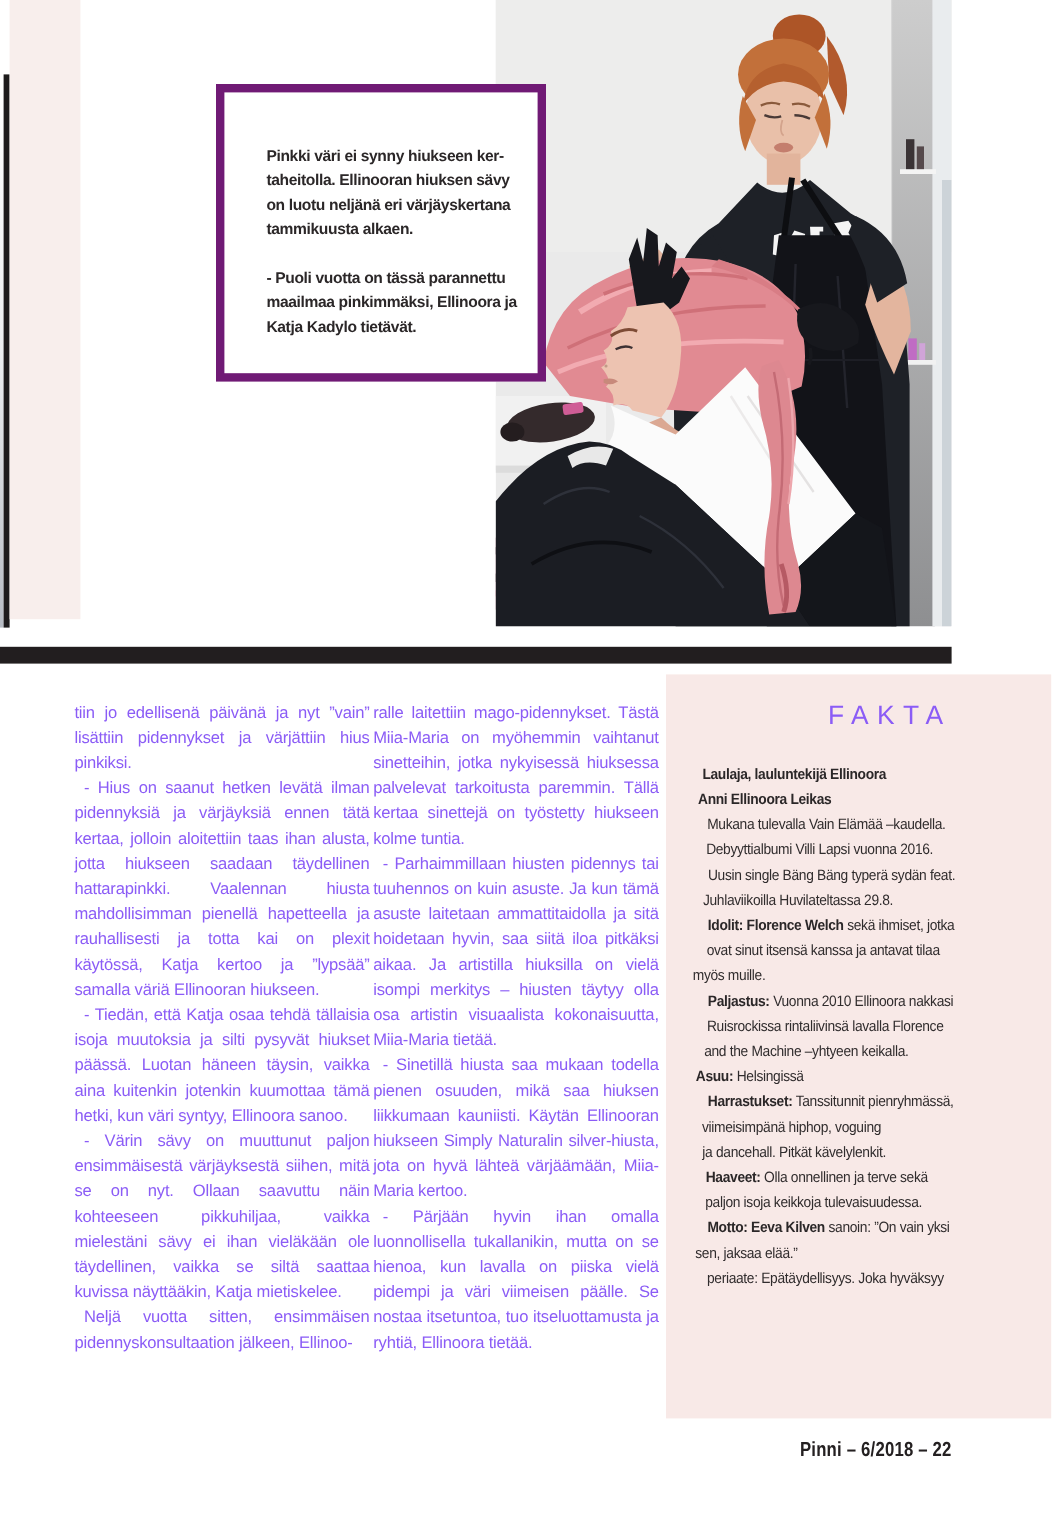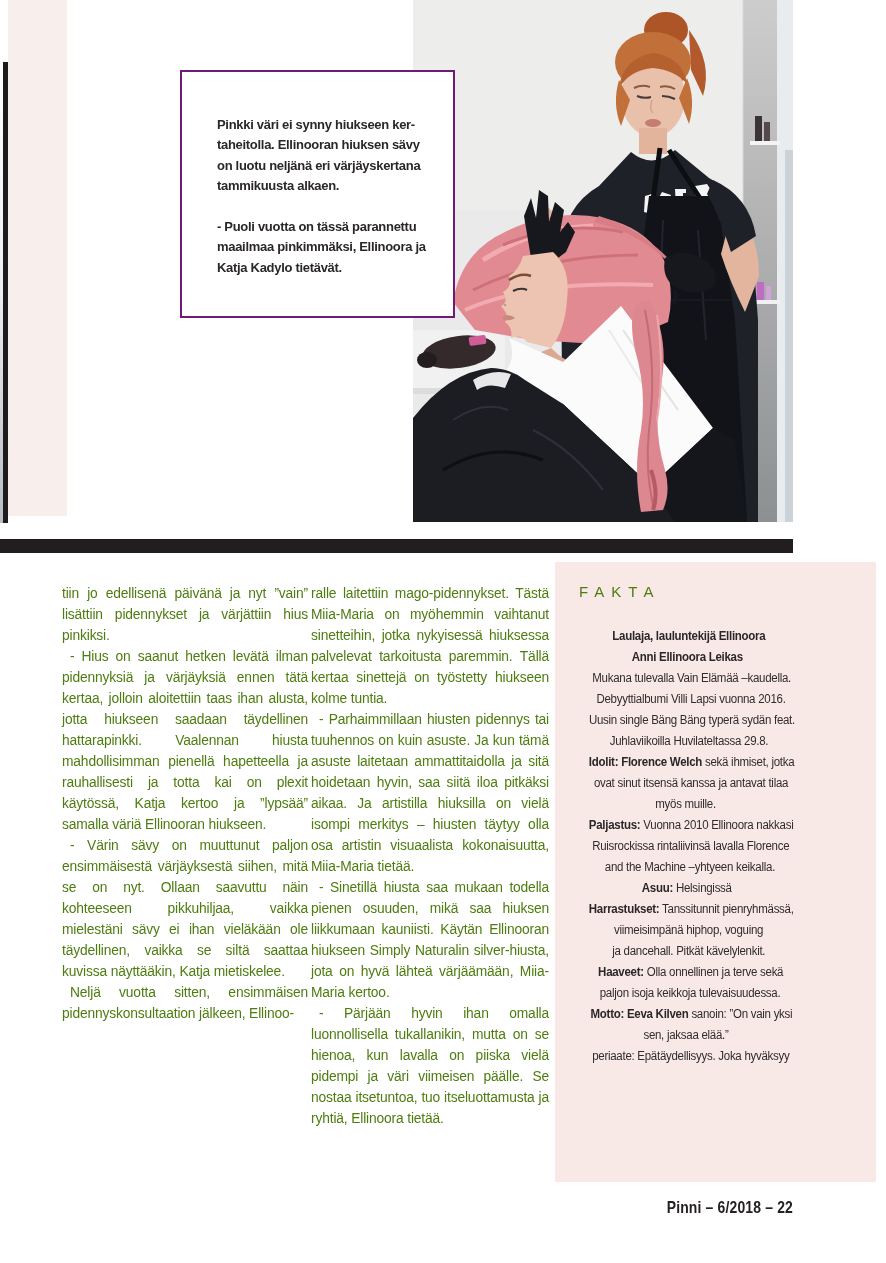--- a/index.html
+++ b/index.html
@@ -7,43 +7,43 @@
           font-family:"Liberation Sans", sans-serif; color:#302c2d; }
 
   
   .prev-grad   { position:absolute; left:0;  top:62px; width:3px;  height:461px;
                  background:linear-gradient(#ffffff 0%, #eceef0 50%, #b7bcc4 100%); }
   .prev-frame  { position:absolute; left:3px; top:62px; width:5px; height:461px; background:#1d1b1c; }
   .side-pink   { position:absolute; left:8px; top:0;   width:59px; height:516px; background:#f8eeec; }
 
   
   .caption-box  { position:absolute; left:180px; top:70px; width:275px; height:248px;
-                  background:#ffffff; border:2px solid #701a75; box-sizing:border-box; z-index:3; }
+                  background:#ffffff; border:7px solid #701a75; box-sizing:border-box; z-index:3; }
   .caption-text { position:absolute; left:35px; top:43px; width:228px;
                   font-weight:bold; font-size:13px; line-height:20.4px; letter-spacing:-0.3px;
                   color:#2b2728; white-space:pre-line; }
 
   .photo { position:absolute; left:413px; top:0; width:380px; height:522px; z-index:1; }
 
   .rule-bar { position:absolute; left:0; top:539px; width:793px; height:14px; background:#221e1f; }
 
   
   .col { position:absolute; top:583px; font-size:13.8px; line-height:21px;
-         text-align:justify; letter-spacing:-0.15px; color:#4d7c0f; }
+         text-align:justify; letter-spacing:-0.15px; color:#8b5cf6; }
   .col-1 { left:62px;  width:246px; }
   .col-2 { left:311px; width:238px; }
   .col p { margin:0; }
   .col p + p { text-indent:8px; }
 
   
   .fakta { position:absolute; left:555px; top:562px; width:321px; height:620px;
            background:#f8e9e7; box-sizing:border-box; padding:21px 83px 0 17px; }
-  .fakta-title { text-align:left; font-size:15px; font-weight:400; letter-spacing:7px;
-                 text-indent:7px; color:#4d7c0f; margin:0 0 26px 0; }
-  .fakta-line  { display:flex; justify-content:center; height:21px; }
+  .fakta-title { text-align:right; font-size:22px; font-weight:400; letter-spacing:7px;
+                 text-indent:7px; color:#8b5cf6; margin:0 0 26px 0; }
+  .fakta-line  { display:flex; justify-content:flex-start; height:21px; }
   .fl-inner    { white-space:nowrap; font-size:12.5px; line-height:21px; letter-spacing:-0.3px;
                  transform:scaleX(0.92); transform-origin:100% 50%; color:#302c2d; }
   .fl-inner b  { font-weight:bold; color:#2b2728; }
 
   .page-footer { position:absolute; left:493px; top:1198px; width:300px; text-align:right;
                  font-weight:bold; font-size:17px; letter-spacing:0.2px; color:#242021;
                  transform:scaleX(0.82); transform-origin:100% 50%; }
 </style>
 </head>
 <body>
@@ -179,20 +179,21 @@
 - Puoli vuotta on tässä parannettu
 maailmaa pinkimmäksi, Ellinoora ja
 Katja Kadylo tietävät.</div>
   </div>
 
   <div class="rule-bar"></div>
 
   <div class="col col-1">
       <p>tiin jo edellisenä päivänä ja nyt ”vain” lisättiin pidennykset ja värjättiin hius pinkiksi.</p>
       <p>- Hius on saanut hetken levätä ilman pidennyksiä ja värjäyksiä ennen tätä kertaa, jolloin aloitettiin taas ihan alusta, jotta hiukseen saadaan täydellinen hattarapinkki. Vaalennan hiusta mahdollisimman pienellä hapetteella ja rauhallisesti ja totta kai on plexit käytössä, Katja kertoo ja ”lypsää” samalla väriä Ellinooran hiukseen.</p>
+      <p>- Tiedän, että Katja osaa tehdä tällaisia isoja muutoksia ja silti pysyvät hiukset päässä. Luotan häneen täysin, vaikka aina kuitenkin jotenkin kuumottaa tämä hetki, kun väri syntyy, Ellinoora sanoo.</p>
       <p>- Värin sävy on muuttunut paljon ensimmäisestä värjäyksestä siihen, mitä se on nyt. Ollaan saavuttu näin kohteeseen pikkuhiljaa, vaikka mielestäni sävy ei ihan vieläkään ole täydellinen, vaikka se siltä saattaa kuvissa näyttääkin, Katja mietiskelee.</p>
       <p>Neljä vuotta sitten, ensimmäisen pidennyskonsultaation jälkeen, Ellinoo-</p>
     </div>
   <div class="col col-2">
       <p>ralle laitettiin mago-pidennykset. Tästä Miia-Maria on myöhemmin vaihtanut sinetteihin, jotka nykyisessä hiuksessa palvelevat tarkoitusta paremmin. Tällä kertaa sinettejä on työstetty hiukseen kolme tuntia.</p>
       <p>- Parhaimmillaan hiusten pidennys tai tuuhennos on kuin asuste. Ja kun tämä asuste laitetaan ammattitaidolla ja sitä hoidetaan hyvin, saa siitä iloa pitkäksi aikaa. Ja artistilla hiuksilla on vielä isompi merkitys – hiusten täytyy olla osa artistin visuaalista kokonaisuutta, Miia-Maria tietää.</p>
       <p>- Sinetillä hiusta saa mukaan todella pienen osuuden, mikä saa hiuksen liikkumaan kauniisti. Käytän Ellinooran hiukseen Simply Naturalin silver-hiusta, jota on hyvä lähteä värjäämään, Miia-Maria kertoo.</p>
       <p>- Pärjään hyvin ihan omalla luonnollisella tukallanikin, mutta on se hienoa, kun lavalla on piiska vielä pidempi ja väri viimeisen päälle. Se nostaa itsetuntoa, tuo itseluottamusta ja ryhtiä, Ellinoora tietää.</p>
     </div>
 

